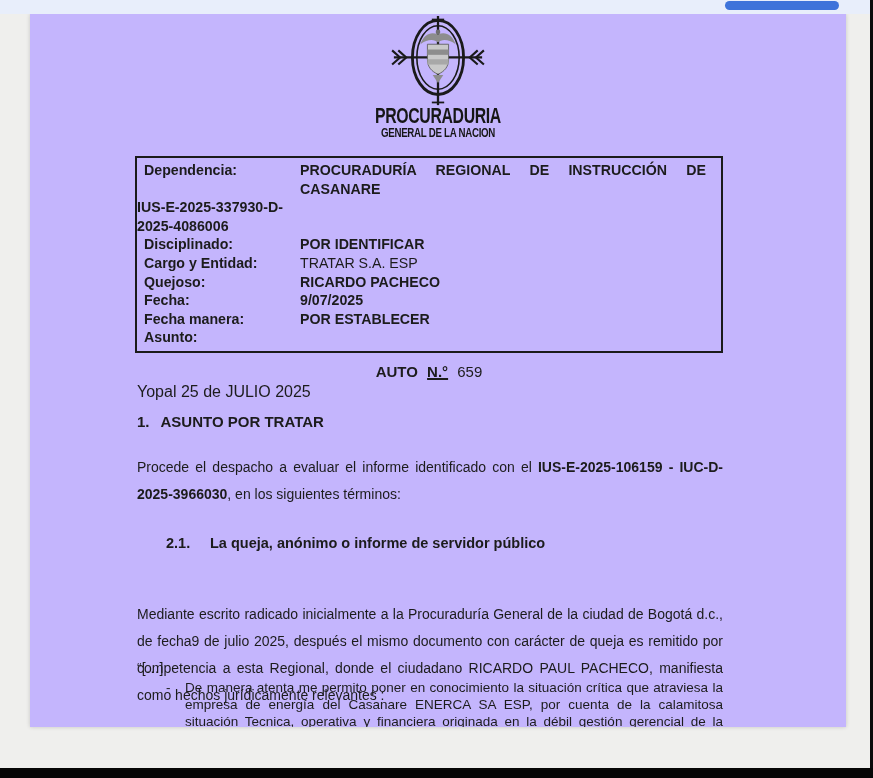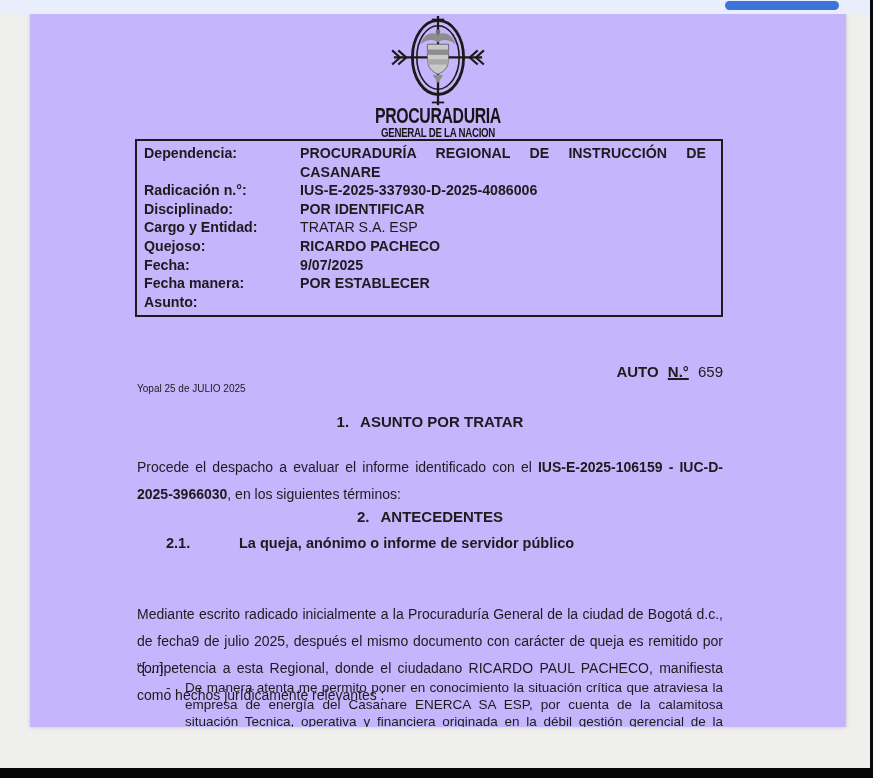--- a/index.html
+++ b/index.html
@@ -25,44 +25,44 @@
   .abs { position:absolute; }
 
   
   .logo-block { position:absolute; top:2px; left:0; width:100%; text-align:center; }
   .logo-block svg { display:block; margin:0 auto; }
   .logo-line1 { display:block; font-weight:bold; font-size:22px; line-height:20px; letter-spacing:-.5px; transform:scaleX(.72); transform-origin:center; color:#161616; }
   .logo-line2 { display:block; font-weight:bold; font-size:13.5px; line-height:13px; letter-spacing:-.4px; transform:scaleX(.72); transform-origin:center; color:#161616; }
 
   
   .header-table {
-    left:105px; top:125px; width:588px;
+    left:105px; top:142px; width:588px;
     border:2px solid #1b1b1b; padding:3px 0 4px 0;
     font-size:14.2px; line-height:18.6px; font-weight:bold;
   }
   .trow { display:grid; grid-template-columns:163px 1fr; }
   .tlabel { padding-left:7px; }
   .tvalue { padding-right:15px; text-align:justify; }
   .tvalue.val-regular { font-weight:normal; }
 
   
-  .auto-line { left:105px; top:349px; width:588px; text-align:right; font-size:15px; }
+  .auto-line { left:105px; top:349px; width:588px; text-align:center; font-size:15px; }
   .auto-prefix { font-weight:bold; }
   .auto-n { font-weight:bold; text-decoration:underline; text-decoration-thickness:2px; margin-left:5px; }
   .auto-num { font-weight:normal; margin-left:5px; }
 
   
-  .dateline { left:107px; top:369px; width:586px; font-size:10px; }
-  .h-center { left:107px; top:399px; width:586px; text-align:center; font-weight:bold; font-size:15px; }
+  .dateline { left:107px; top:369px; width:586px; font-size:16px; }
+  .h-center { left:107px; top:399px; width:586px; text-align:left; font-weight:bold; font-size:15px; }
   .h-center .h-num { margin-right:11px; }
   .h2-center { top:494px; }
   .para { left:107px; width:586px; font-size:14px; line-height:27px; text-align:justify; }
   .p1 { top:440px; }
   .p2 { top:551px;margin-top:36px; }
-  .s21 { left:107px; top:521px; width:586px; display:flex; font-weight:bold; font-size:14.5px;gap:29px; }
+  .s21 { left:107px; top:521px; width:586px; display:flex; font-weight:bold; font-size:14.5px; }
   .s21-num { margin-left:29px; width:44px; }
   .quote-open { left:107px; top:646px; width:586px; font-size:14px; }
   .bullet { left:107px; top:665px; width:586px; display:flex; font-size:13.5px; line-height:17px; }
   .bullet-marker { margin-left:29px; width:19px; }
   .bullet-text { width:538px; text-align:justify; }
 </style>
 </head>
 <body>
 
 <div class="top-strip"></div>
@@ -97,21 +97,20 @@
     <span class="logo-line1">PROCURADURIA</span>
     <span class="logo-line2">GENERAL DE LA NACION</span>
   </div>
 
   <div class="abs header-table">
     <div class="trow">
       <span class="tlabel">Dependencia:</span>
       <span class="tvalue">PROCURADURÍA REGIONAL DE INSTRUCCIÓN DE CASANARE</span>
     </div>
     <div class="trow">
-      <span class="tlabel">Radicación n.°:</span>
       <span class="tvalue">IUS-E-2025-337930-D-2025-4086006</span>
     </div>
     <div class="trow">
       <span class="tlabel">Disciplinado:</span>
       <span class="tvalue">POR IDENTIFICAR</span>
     </div>
     <div class="trow">
       <span class="tlabel">Cargo y Entidad:</span>
       <span class="tvalue val-regular">TRATAR  S.A. ESP</span>
     </div>
@@ -141,23 +140,20 @@
   <div class="abs dateline">Yopal 25 de JULIO 2025</div>
 
   <div class="abs h-center">
     <span class="h-num">1.</span><span>ASUNTO POR TRATAR</span>
   </div>
 
   <div class="abs para p1">
     <span>Procede el despacho a evaluar el informe identificado con el </span><span style="font-weight:bold">IUS-E-2025-106159 - IUC-D-2025-3966030</span><span>, en los siguientes términos:</span>
   </div>
 
-  <div class="abs h-center h2-center">
-    <span class="h-num">2.</span><span>ANTECEDENTES</span>
-  </div>
 
   <div class="abs s21">
     <span class="s21-num">2.1.</span>
     <span>La queja, anónimo o informe de servidor público</span>
   </div>
 
   <div class="abs para p2">Mediante escrito radicado inicialmente a la Procuraduría General de la ciudad de Bogotá d.c., de fecha9 de julio 2025, después el mismo documento con carácter de queja es remitido por competencia a esta Regional, donde  el ciudadano RICARDO PAUL PACHECO, manifiesta como hechos jurídicamente relevantes :</div>
 
   <div class="abs quote-open">“[…]</div>
 

